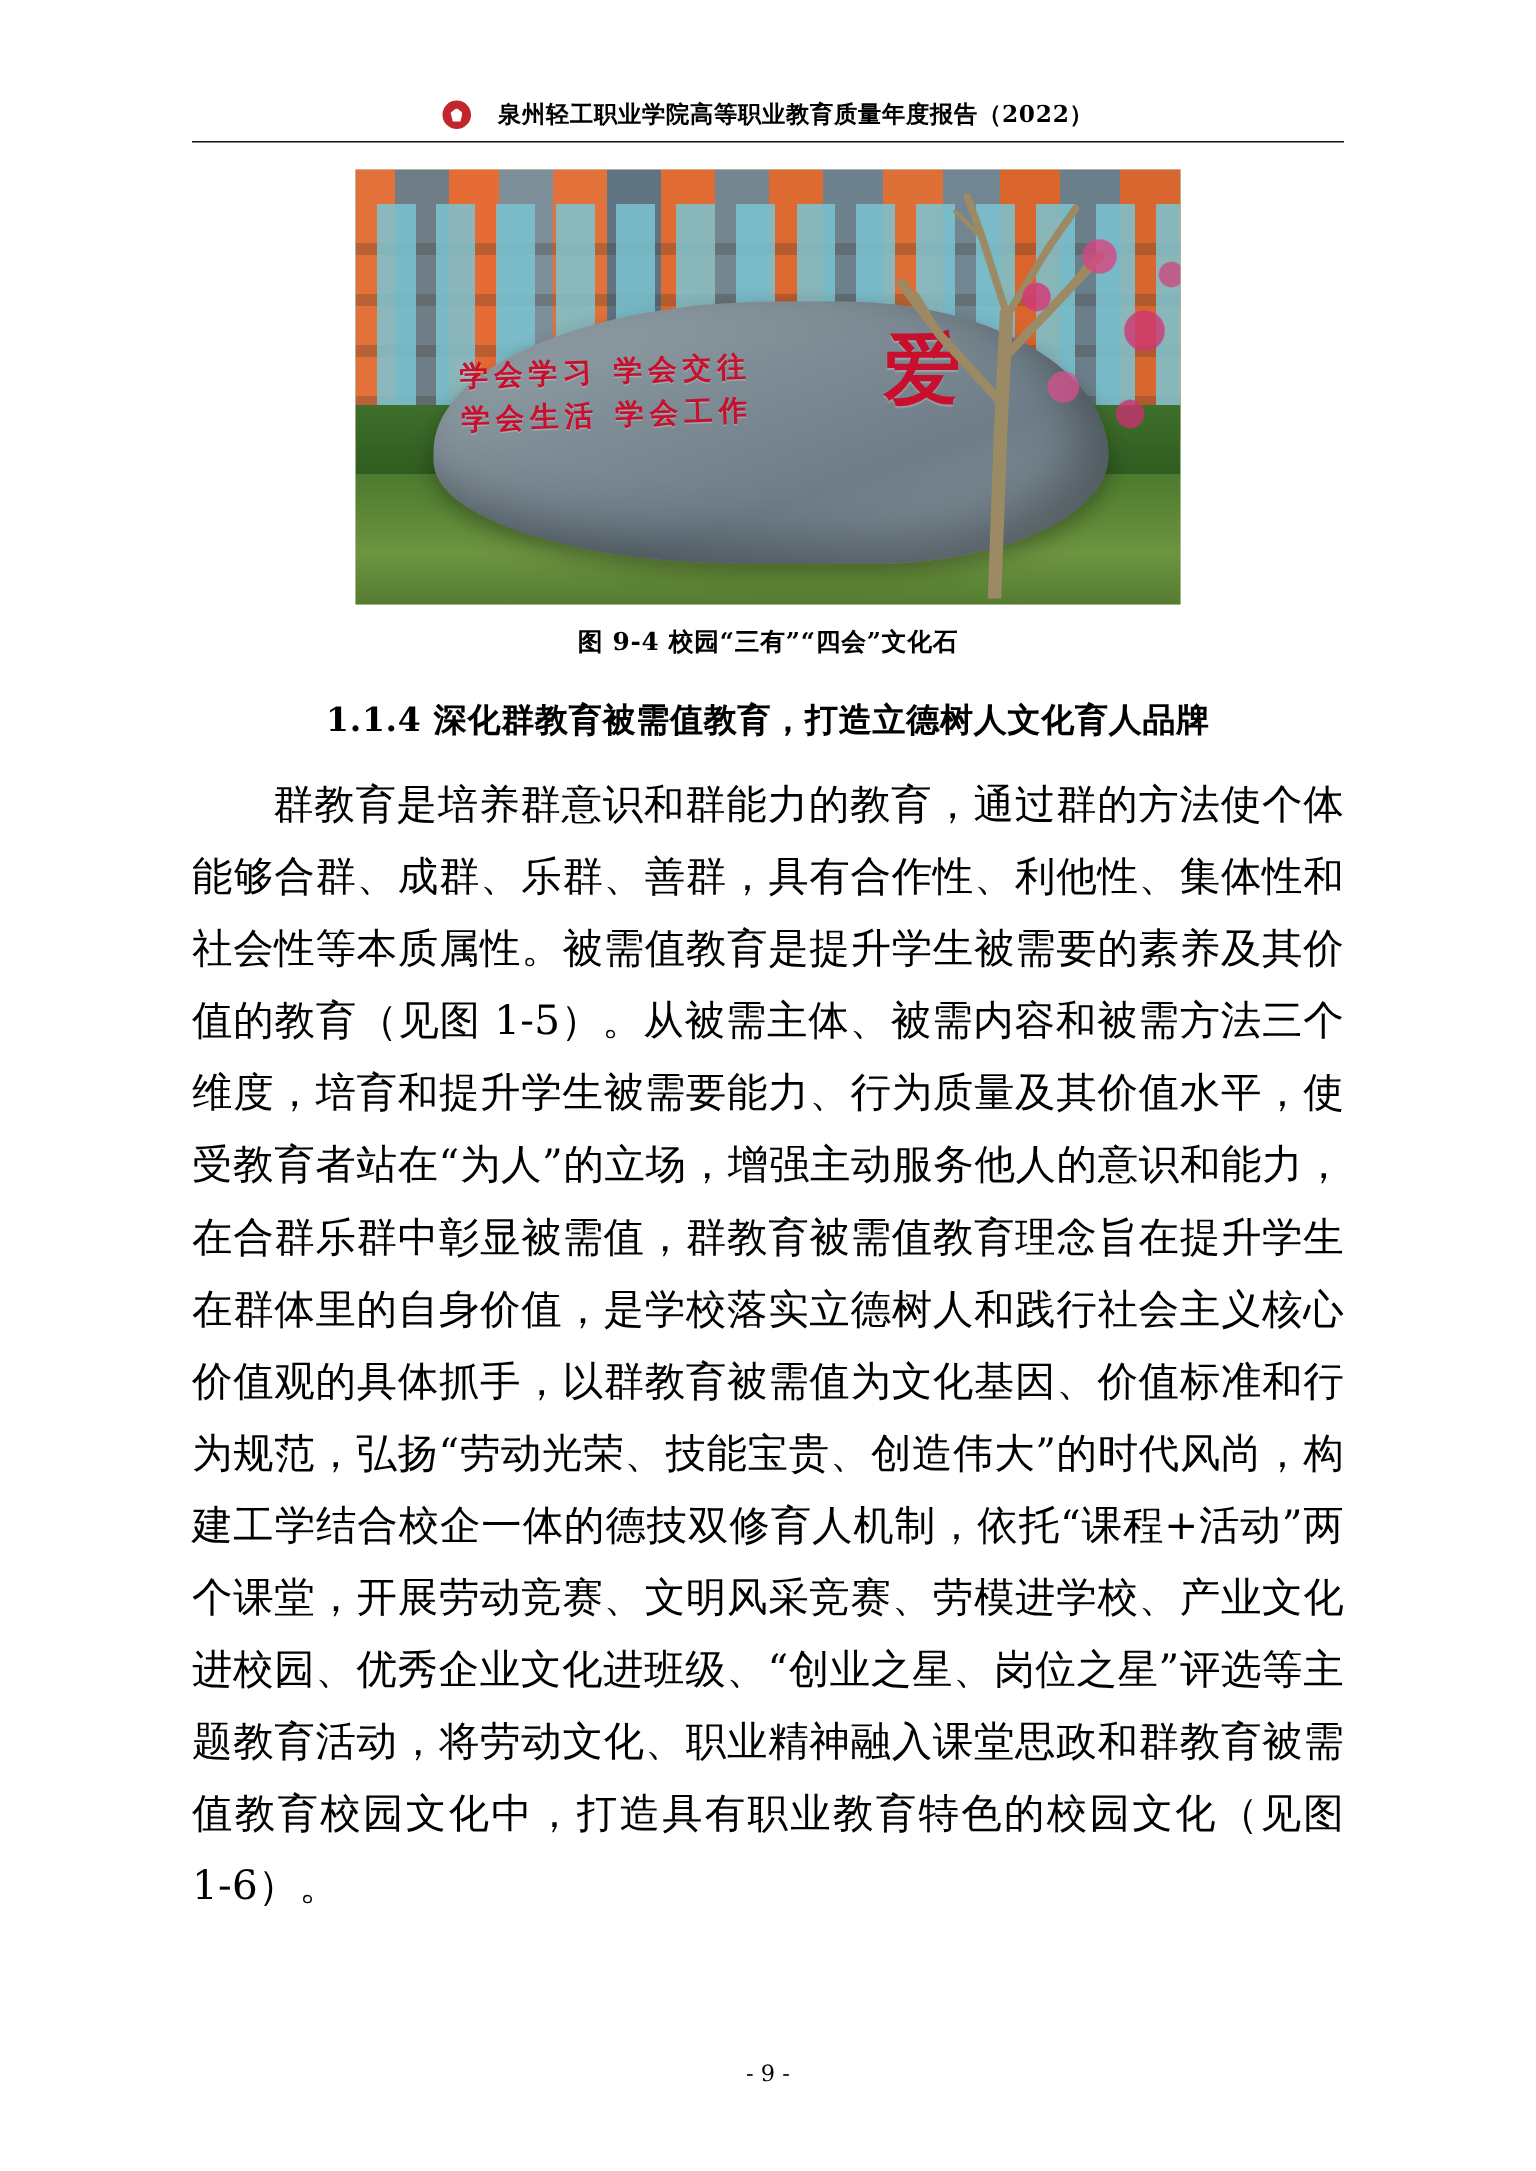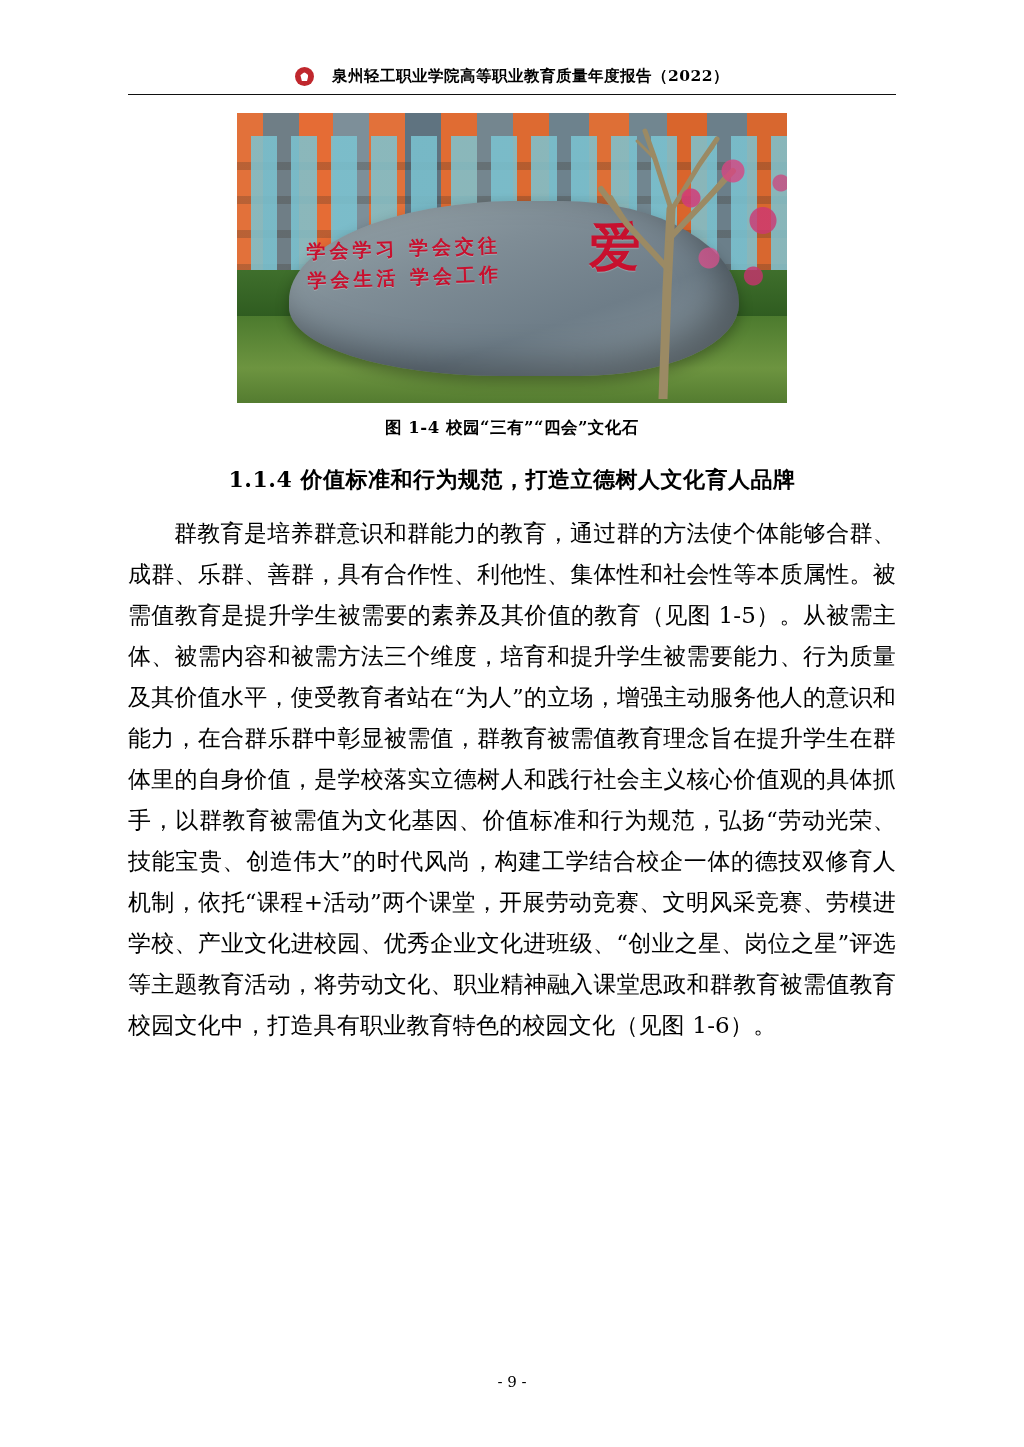--- a/index.html
+++ b/index.html
@@ -169,21 +169,21 @@
   
   .section-heading {
     margin-top: 26px;
     font-size: 22px;
     font-weight: bold;
     text-align: center;
     letter-spacing: 0.5px;
   }
   .body-para {
     margin-top: 12px;
-    font-size: 23px;
+    font-size: 27px;
     line-height: 1.78;
     text-align: justify;
     text-justify: inter-ideograph;
     text-indent: 2em;
     letter-spacing: 0.2px;
   }
 
   
   .footer {
     position: absolute;
@@ -225,24 +225,24 @@
           <path d="M104 90 L88 40 L78 12" stroke-width="5"></path>
           <path d="M104 92 L132 46 L150 20" stroke-width="5"></path>
           <path d="M60 105 L44 78" stroke-width="4"></path>
           <path d="M140 80 L158 58" stroke-width="4"></path>
           <path d="M88 40 L70 22" stroke-width="3"></path>
           <path d="M132 46 L146 28" stroke-width="3"></path>
         </g>
       </svg>
       <div class="ph-flowers"></div>
     </div>
-    <div class="figure-caption">图 1-4 校园“三有”“四会”文化石</div>
+    <div class="figure-caption">图 9-4 校园“三有”“四会”文化石</div>
   </div>
 
-  <h2 class="section-heading">1.1.4 价值标准和行为规范，打造立德树人文化育人品牌</h2>
+  <h2 class="section-heading">1.1.4 深化群教育被需值教育，打造立德树人文化育人品牌</h2>
 
   <p class="body-para">群教育是培养群意识和群能力的教育，通过群的方法使个体能够合群、成群、乐群、善群，具有合作性、利他性、集体性和社会性等本质属性。被需值教育是提升学生被需要的素养及其价值的教育（见图 1-5）。从被需主体、被需内容和被需方法三个维度，培育和提升学生被需要能力、行为质量及其价值水平，使受教育者站在“为人”的立场，增强主动服务他人的意识和能力，在合群乐群中彰显被需值，群教育被需值教育理念旨在提升学生在群体里的自身价值，是学校落实立德树人和践行社会主义核心价值观的具体抓手，以群教育被需值为文化基因、价值标准和行为规范，弘扬“劳动光荣、技能宝贵、创造伟大”的时代风尚，构建工学结合校企一体的德技双修育人机制，依托“课程+活动”两个课堂，开展劳动竞赛、文明风采竞赛、劳模进学校、产业文化进校园、优秀企业文化进班级、“创业之星、岗位之星”评选等主题教育活动，将劳动文化、职业精神融入课堂思政和群教育被需值教育校园文化中，打造具有职业教育特色的校园文化（见图 1-6）。</p>
 
   <div class="footer">
     <span>- 9 -</span>
   </div>
 
 </div>
 
 </body></html>

